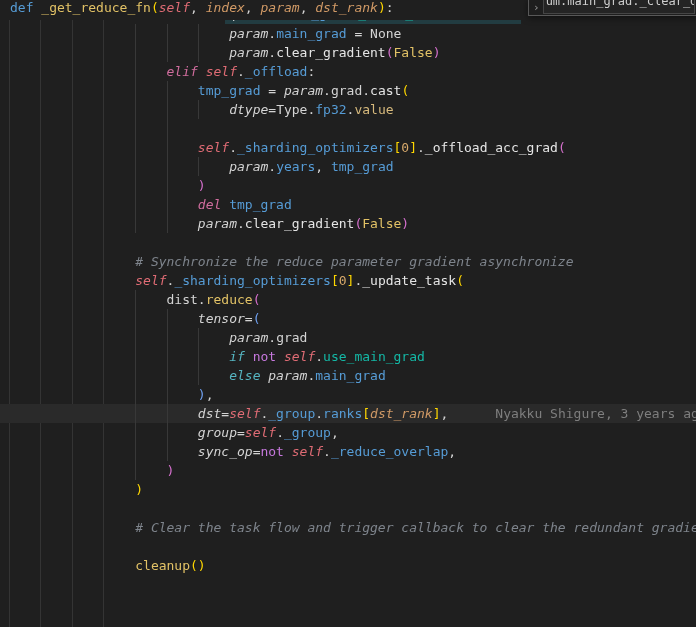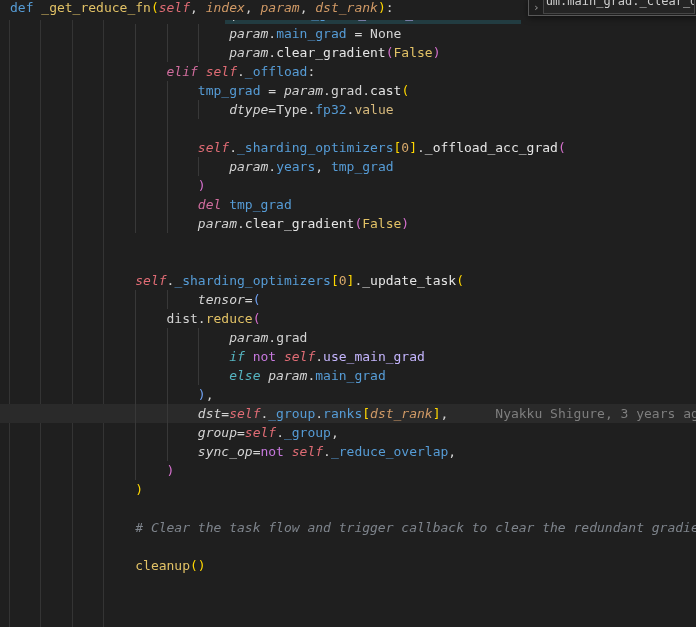--- a/index.html
+++ b/index.html
@@ -21,21 +21,21 @@
          padding:1px 2px 1px 4px;box-sizing:border-box;box-shadow:0 2px 6px rgba(0,0,0,.5);}
   #popup-chevron{color:#9a9a9a;font-size:11px;line-height:12px;margin-right:3px;}
   #popup-input{flex:1;height:13px;border:1px solid #454545;background:#242424;overflow:hidden;
                position:relative;}
   #popup-text{position:absolute;top:-6px;left:2px;color:#cfcfcf;font-size:12px;white-space:pre;}
   
   .c-kw{color:#569CD6}
   .c-fn{color:#E2C266}
   .c-pfn{color:#e5e5e5}
   .c-prop{color:#569CD6}
-  .c-lav{color:#c4b5fd}
+  .c-lav{color:#14b8a6}
   .c-self{color:#E06C75;font-style:italic}
   .c-parm{color:#D4D4D4;font-style:italic}
   .c-arg{color:#D19A66;font-style:italic}
   .c-kwt{color:#56B6C2;font-style:italic}
   .c-kwp{color:#D16D9E;font-style:italic}
   .c-kwv{color:#C678DD;}
   .c-num{color:#D7A96B}
   .c-const{color:#E2C266}
   .c-val{color:#D7BA7D}
   .c-none{color:#D4D4D4}
@@ -66,24 +66,24 @@
       <div class="row"><span class="guide" style="left: 135.328px;"></span><span class="c-wh">                    </span><span class="c-kwp">elif</span><span class="c-wh"> </span><span class="c-self">self</span><span class="c-wh">.</span><span class="c-prop">_offload</span><span class="c-wh">:</span></div>
       <div class="row"><span class="guide" style="left: 135.328px;"></span><span class="guide" style="left: 166.66px;"></span><span class="c-wh">                        </span><span class="c-prop">tmp_grad</span><span class="c-wh"> = </span><span class="c-parm">param</span><span class="c-wh">.</span><span class="c-wh">grad</span><span class="c-wh">.</span><span class="c-pfn">cast</span><span class="c-bg">(</span></div>
       <div class="row"><span class="guide" style="left: 135.328px;"></span><span class="guide" style="left: 166.66px;"></span><span class="guide" style="left: 197.992px;"></span><span class="c-wh">                            </span><span class="c-parm">dtype</span><span class="c-wh">=</span><span class="c-wh">Type</span><span class="c-wh">.</span><span class="c-prop">fp32</span><span class="c-wh">.</span><span class="c-val">value</span></div>
       <div class="row"><span class="guide" style="left: 135.328px;"></span><span class="guide" style="left: 166.66px;"></span></div>
       <div class="row"><span class="guide" style="left: 135.328px;"></span><span class="guide" style="left: 166.66px;"></span><span class="c-wh">                        </span><span class="c-self">self</span><span class="c-wh">.</span><span class="c-prop">_sharding_optimizers</span><span class="c-bg">[</span><span class="c-num">0</span><span class="c-bg">]</span><span class="c-wh">.</span><span class="c-pfn">_offload_acc_grad</span><span class="c-bo">(</span></div>
       <div class="row"><span class="guide" style="left: 135.328px;"></span><span class="guide" style="left: 166.66px;"></span><span class="guide" style="left: 197.992px;"></span><span class="c-wh">                            </span><span class="c-parm">param</span><span class="c-wh">.</span><span class="c-prop">years</span><span class="c-wh">, </span><span class="c-prop">tmp_grad</span></div>
       <div class="row"><span class="guide" style="left: 135.328px;"></span><span class="guide" style="left: 166.66px;"></span><span class="c-wh">                        </span><span class="c-bo">)</span></div>
       <div class="row"><span class="guide" style="left: 135.328px;"></span><span class="guide" style="left: 166.66px;"></span><span class="c-wh">                        </span><span class="c-kwp">del</span><span class="c-wh"> </span><span class="c-prop">tmp_grad</span></div>
       <div class="row"><span class="guide" style="left: 135.328px;"></span><span class="guide" style="left: 166.66px;"></span><span class="c-wh">                        </span><span class="c-parm">param</span><span class="c-wh">.</span><span class="c-pfn">clear_gradient</span><span class="c-bo">(</span><span class="c-const">False</span><span class="c-bo">)</span></div>
       <div class="row"></div>
-      <div class="row"><span class="c-wh">                </span></div>
+      <div class="row"><span class="c-wh">                </span><span class="c-cm"># Synchronize the reduce parameter gradient asynchronize</span></div>
       <div class="row"><span class="c-wh">                </span><span class="c-self">self</span><span class="c-wh">.</span><span class="c-prop">_sharding_optimizers</span><span class="c-bg">[</span><span class="c-num">0</span><span class="c-bg">]</span><span class="c-wh">.</span><span class="c-pfn">_update_task</span><span class="c-bg">(</span></div>
+      <div class="row"><span class="guide" style="left: 135.328px;"></span><span class="c-wh">                    </span><span class="c-wh">dist</span><span class="c-wh">.</span><span class="c-fn">reduce</span><span class="c-bo">(</span></div>
       <div class="row"><span class="guide" style="left: 135.328px;"></span><span class="guide" style="left: 166.66px;"></span><span class="c-wh">                        </span><span class="c-parm">tensor</span><span class="c-wh">=</span><span class="c-bb">(</span></div>
-      <div class="row"><span class="guide" style="left: 135.328px;"></span><span class="c-wh">                    </span><span class="c-wh">dist</span><span class="c-wh">.</span><span class="c-fn">reduce</span><span class="c-bo">(</span></div>
       <div class="row"><span class="guide" style="left: 135.328px;"></span><span class="guide" style="left: 166.66px;"></span><span class="guide" style="left: 197.992px;"></span><span class="c-wh">                            </span><span class="c-parm">param</span><span class="c-wh">.</span><span class="c-wh">grad</span></div>
       <div class="row"><span class="guide" style="left: 135.328px;"></span><span class="guide" style="left: 166.66px;"></span><span class="guide" style="left: 197.992px;"></span><span class="c-wh">                            </span><span class="c-kwt">if</span><span class="c-wh"> </span><span class="c-kwv">not</span><span class="c-wh"> </span><span class="c-self">self</span><span class="c-wh">.</span><span class="c-lav">use_main_grad</span></div>
       <div class="row"><span class="guide" style="left: 135.328px;"></span><span class="guide" style="left: 166.66px;"></span><span class="guide" style="left: 197.992px;"></span><span class="c-wh">                            </span><span class="c-kwt">else</span><span class="c-wh"> </span><span class="c-parm">param</span><span class="c-wh">.</span><span class="c-prop">main_grad</span></div>
       <div class="row"><span class="guide" style="left: 135.328px;"></span><span class="guide" style="left: 166.66px;"></span><span class="c-wh">                        </span><span class="c-bb">)</span><span class="c-wh">,</span></div>
       <div class="row current"><span class="guide" style="left: 135.328px;"></span><span class="guide" style="left: 166.66px;"></span><span class="c-wh">                        </span><span class="c-parm">dst</span><span class="c-wh">=</span><span class="c-self">self</span><span class="c-wh">.</span><span class="c-prop">_group</span><span class="c-wh">.</span><span class="c-prop">ranks</span><span class="c-bg">[</span><span class="c-arg">dst_rank</span><span class="c-bg">]</span><span class="c-wh">,</span><span class="c-wh">      </span><span class="c-blame">Nyakku Shigure, 3 years ago</span></div>
       <div class="row"><span class="guide" style="left: 135.328px;"></span><span class="guide" style="left: 166.66px;"></span><span class="c-wh">                        </span><span class="c-parm">group</span><span class="c-wh">=</span><span class="c-self">self</span><span class="c-wh">.</span><span class="c-prop">_group</span><span class="c-wh">,</span></div>
       <div class="row"><span class="guide" style="left: 135.328px;"></span><span class="guide" style="left: 166.66px;"></span><span class="c-wh">                        </span><span class="c-parm">sync_op</span><span class="c-wh">=</span><span class="c-kwv">not</span><span class="c-wh"> </span><span class="c-self">self</span><span class="c-wh">.</span><span class="c-prop">_reduce_overlap</span><span class="c-wh">,</span></div>
       <div class="row"><span class="guide" style="left: 135.328px;"></span><span class="c-wh">                    </span><span class="c-bo">)</span></div>
       <div class="row"><span class="c-wh">                </span><span class="c-bg">)</span></div>
       <div class="row"></div>

